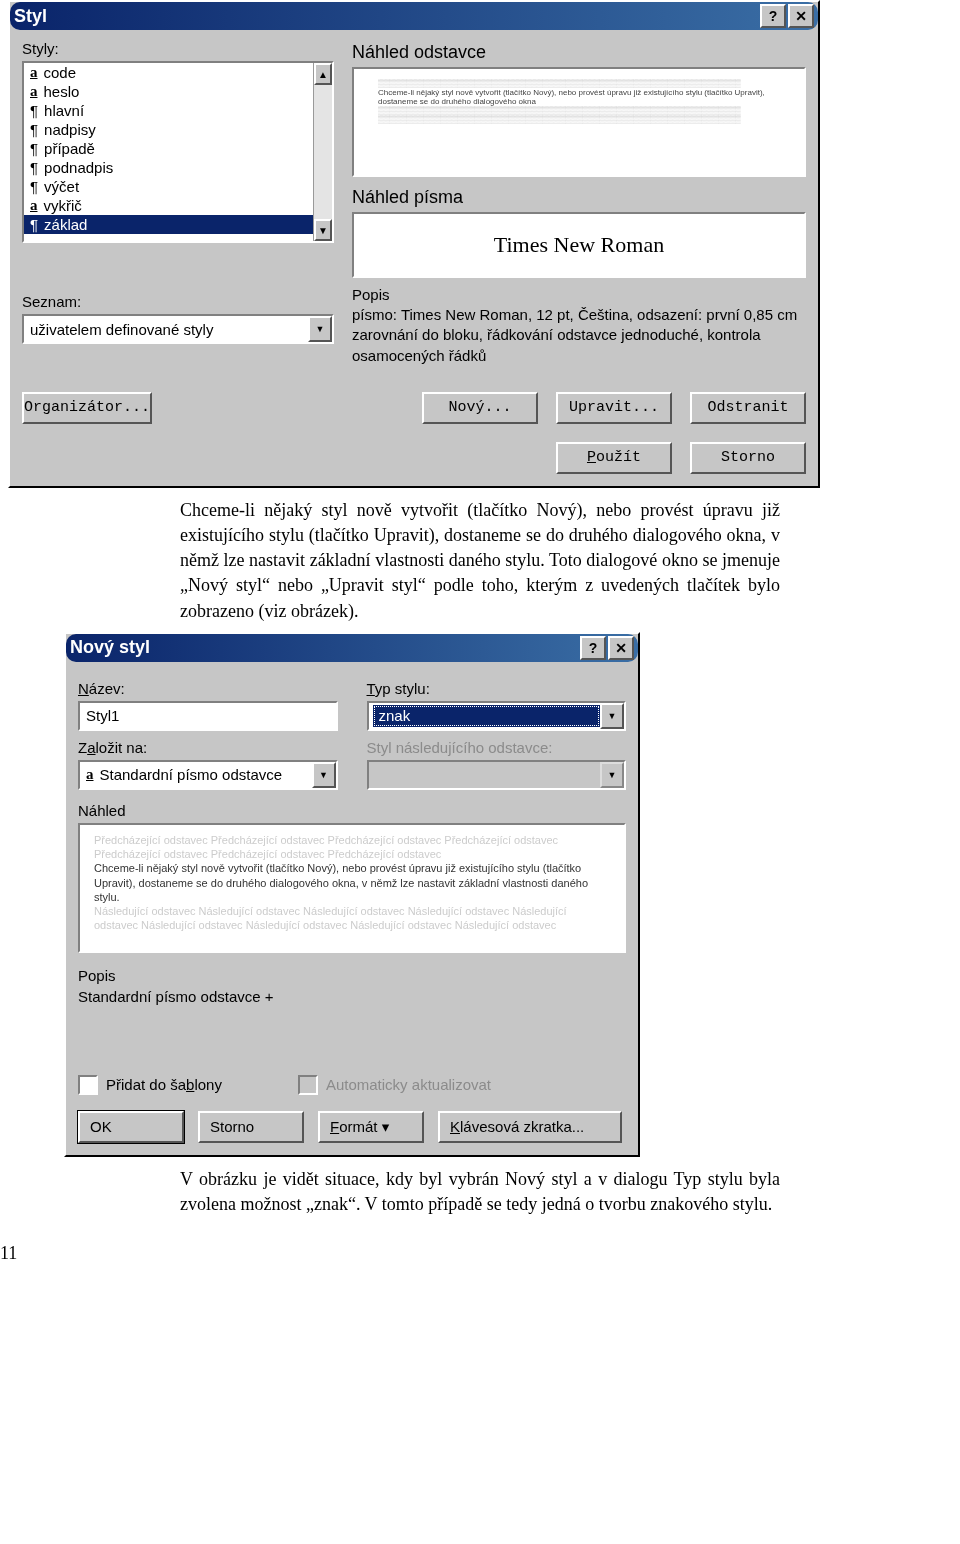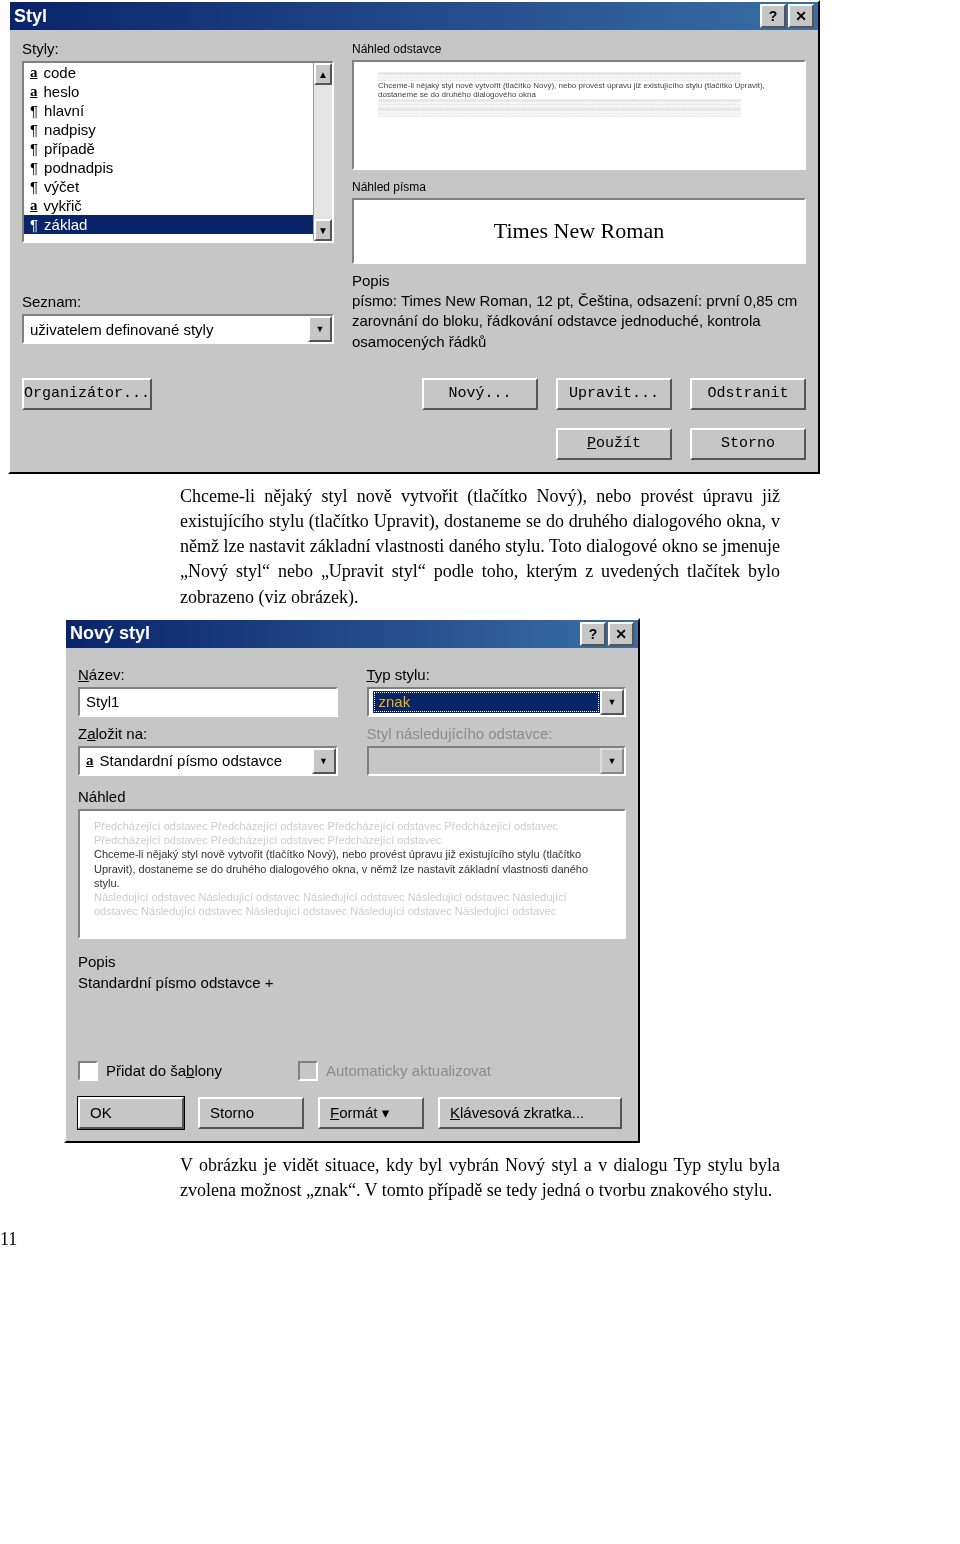--- a/index.html
+++ b/index.html
@@ -21,21 +21,21 @@
     background: #c6c6c6;
     border: 2px solid #fff;
     border-right-color:#000; border-bottom-color:#000;
     font-family: Tahoma, Arial, sans-serif;
     font-size: 15px;
   }
   .titlebar {
     display:flex; align-items:center;
     background: linear-gradient(to right,#0a246a,#3a6ea5);
     color:#fff; padding:2px 4px;
-    font-weight:bold; font-size:18px;
+    font-weight:bold; font-size:18px;border-radius:10px;
   }
   .titlebar .t-spacer{flex:1}
   .tbtn {
     width:22px;height:20px; margin-left:2px;
     background:#c6c6c6;
     border:2px solid #fff; border-right-color:#555; border-bottom-color:#555;
     display:flex;align-items:center;justify-content:center;
     font-weight:bold; color:#000; font-size:14px;
   }
   .body1{ padding:10px 12px 12px 12px; }
@@ -53,21 +53,21 @@
   .listitem.sel{background:#0a246a;color:#fff}
   .icon-char{font-weight:bold; font-family:"Times New Roman",serif; font-size:15px; text-decoration:underline;}
   .icon-para{font-size:15px;}
   .scroll-right{position:absolute; right:0; top:0; bottom:0; width:18px; background:#ddd;
     border-left:1px solid #999;}
   .scroll-right .arrow{height:18px;background:#c6c6c6;border:2px solid #fff;border-right-color:#555;border-bottom-color:#555;
     display:flex;align-items:center;justify-content:center;font-size:10px}
   .scroll-right .track{flex:1;background:#e4e4e4;}
   .scroll-right{display:flex;flex-direction:column}
 
-  .group-lbl{font-size:12px;margin:2px 0 4px 0}
+  .group-lbl{font-size:18px;margin:2px 0 4px 0}
   .preview-para{
     background:#fff; height:110px;
     border:2px solid #808080; border-right-color:#fff; border-bottom-color:#fff;
     padding:10px 24px; box-sizing:border-box;
     font-size:8px; color:#bbb;
     overflow:hidden;
   }
   .preview-para .dark{color:#444}
   .preview-font{
     background:#fff; height:62px; margin-top:4px;
@@ -131,21 +131,21 @@
   }
   .combo2{
     display:flex;align-items:center;justify-content:space-between;
     height:26px;
     border:2px solid #808080;border-right-color:#fff;border-bottom-color:#fff;
     padding:0 0 0 4px; background:#fff;
   }
   .combo2 .dd{width:20px;height:22px;background:#c6c6c6;border:2px solid #fff;border-right-color:#555;border-bottom-color:#555;
    display:flex;align-items:center;justify-content:center;font-size:9px}
   .combo2.sel .selstrip{
-    flex:1;height:22px;background:#0a246a;color:#eab308;display:flex;align-items:center;padding:0 6px;
+    flex:1;height:22px;background:#0a246a;color:#ffffff;display:flex;align-items:center;padding:0 6px;
     outline:1px dotted #fff; outline-offset:-2px;
   }
   .combo2.disabled{background:#c6c6c6}
   .combo2.disabled .dd{border-color:#ddd #888 #888 #ddd}
 
   .nahled-box{
     margin-top:4px; background:#fff;
     border:2px solid #808080;border-right-color:#fff;border-bottom-color:#fff;
     padding:8px 14px 18px 14px; font-size:11px;color:#ccc; line-height:1.3;
   }

